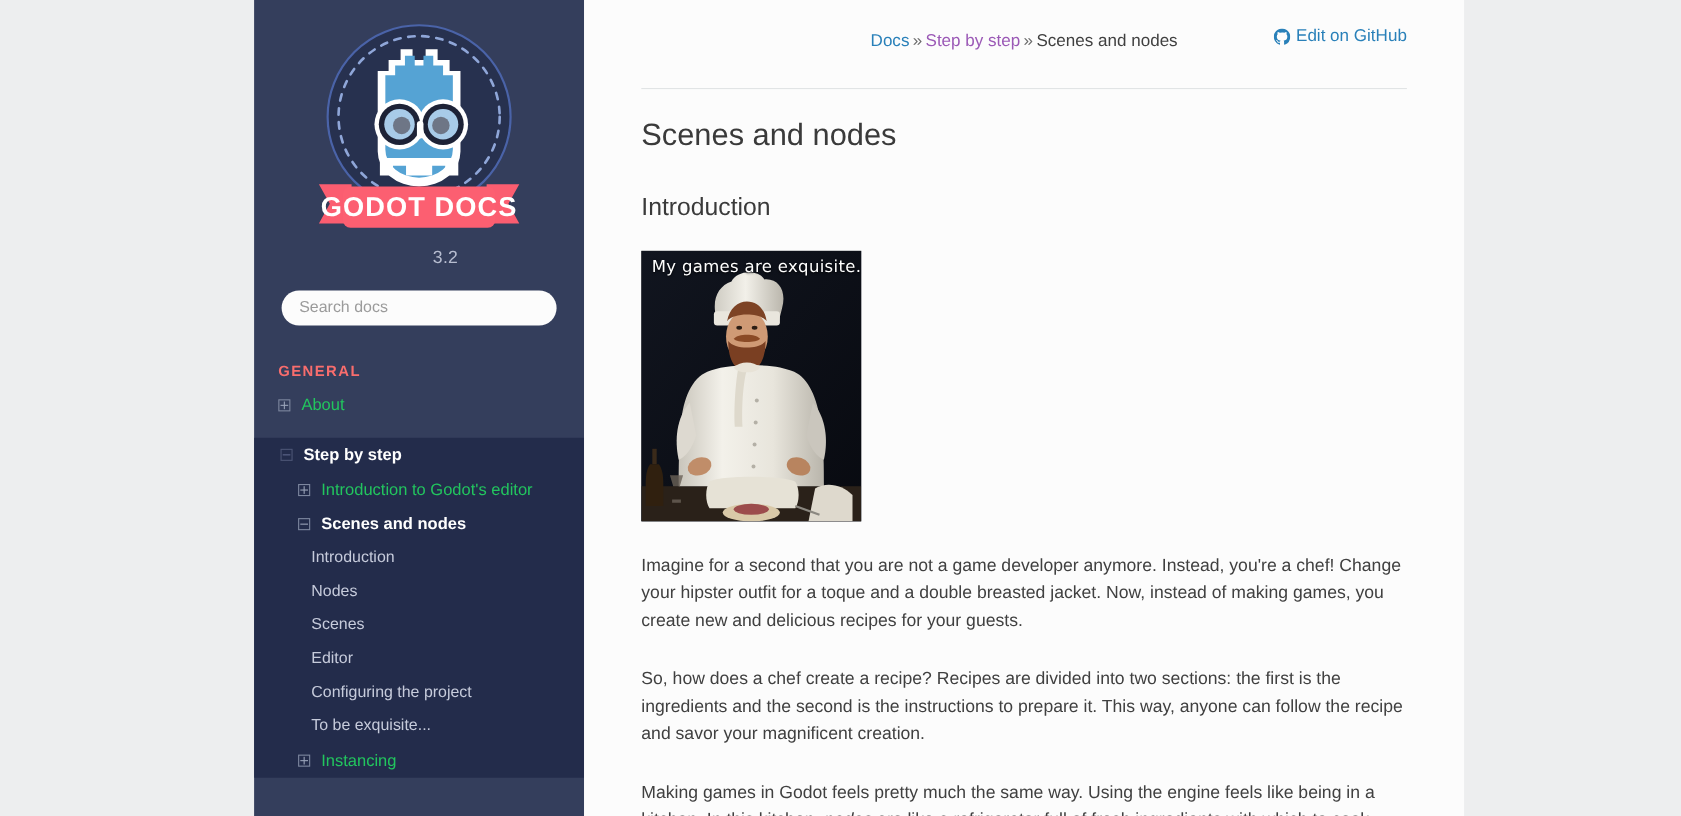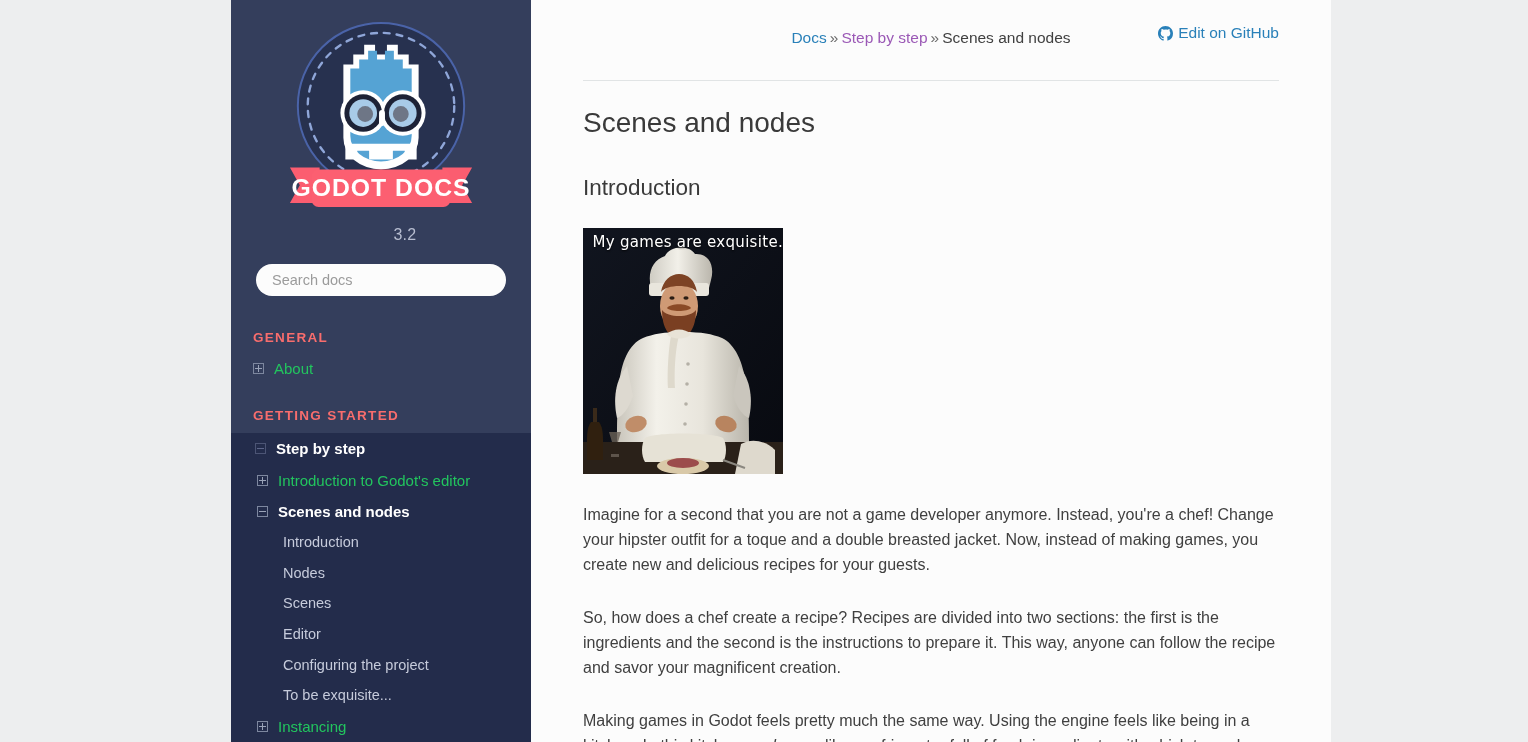--- a/index.html
+++ b/index.html
@@ -76,21 +76,21 @@
   .nav-item {
     display: flex;
     align-items: center;
     font-size: 15px;
     color: #22c55e;
     padding: 7px 0 7px 22px;
     line-height: 1.15;
     white-space: nowrap;
   }
   .nav-item.depth1 { padding-left: 22px; }
-  .nav-item.depth2 { padding-left: 26px; font-size: 15px; }
+  .nav-item.depth2 { padding-left: 40px; font-size: 15px; }
   .nav-item.depth3 { padding-left: 52px; font-size: 14.5px; color: #c6cbdb; }
   .nav-item.current-top {
     color: #ffffff;
     font-weight: bold;
     padding-left: 24px;
   }
   .nav-item.bold { color: #ffffff; font-weight: bold; }
 
   .toggle {
     display: inline-block;
@@ -267,21 +267,20 @@
 
       <div class="nav-caption">GENERAL</div>
 
       <div class="nav-item depth1">
         <span class="toggle plus"></span>
         <span>About</span>
       </div>
 
       <div class="nav-spacer"></div>
 
-      <div class="nav-caption getting">GETTING STARTED</div>
 
       <div class="section-active">
 
         <div class="nav-item current-top">
           <span class="toggle dim"></span>
           <span>Step by step</span>
         </div>
 
         <div class="nav-item depth2">
           <span class="toggle plus"></span>

